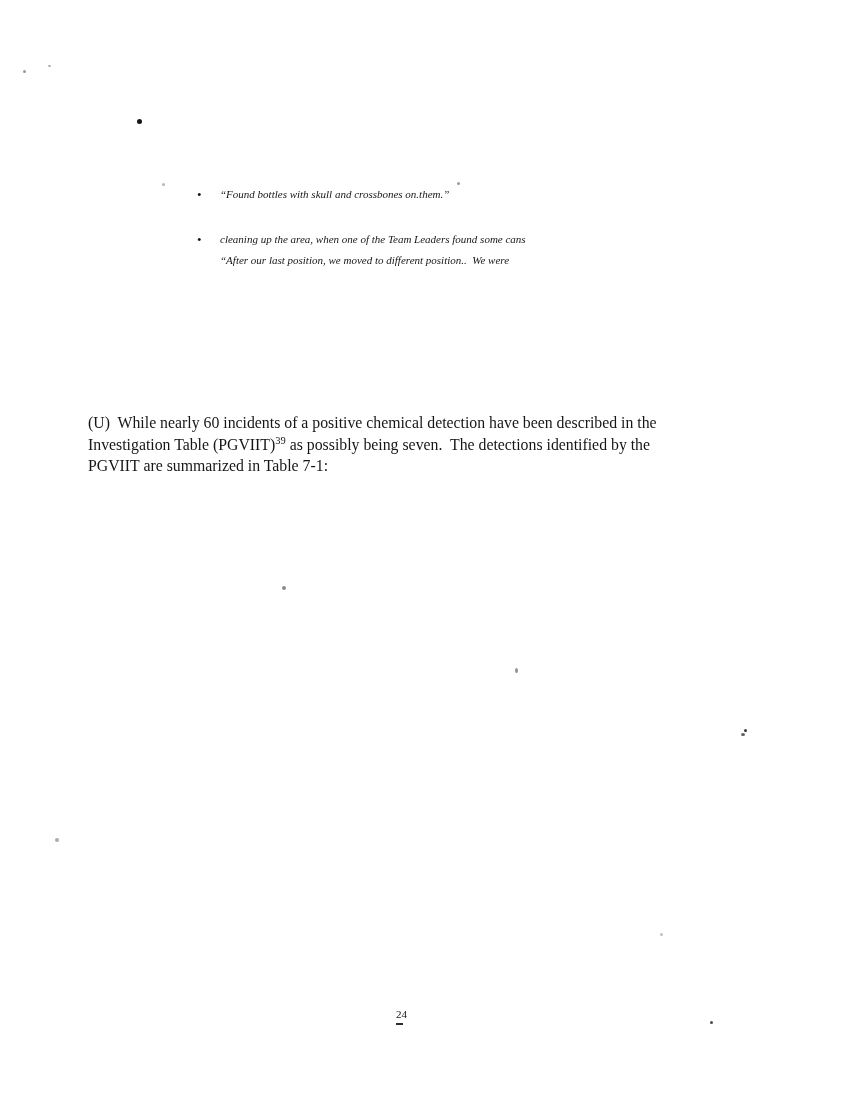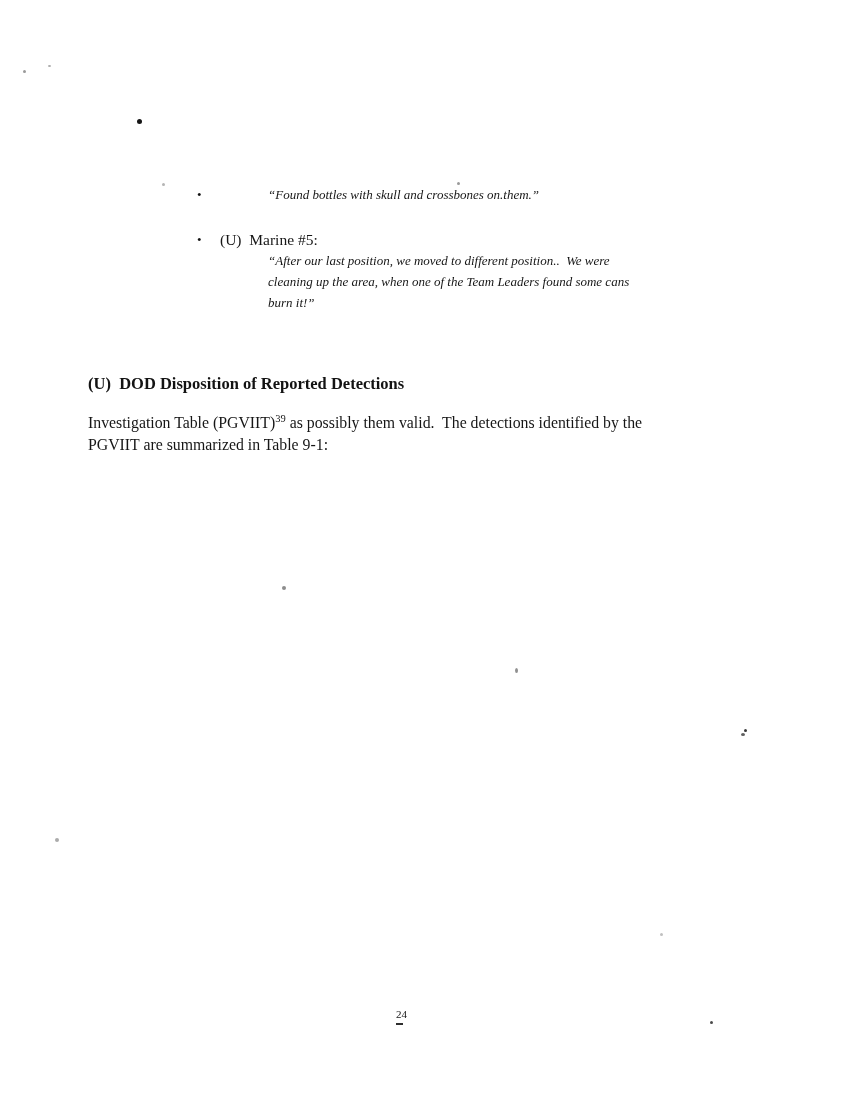--- a/index.html
+++ b/index.html
@@ -38,24 +38,23 @@
     line-height: 21px;
     color: #111111;
   }
   .bullet-label {
     font-size: 15.5px;
     line-height: 21px;
     white-space: pre;
   }
   .quote-line {
     font-style: italic;
-    font-size: 13px;
+    font-size: 11px;
     line-height: 21px;
     white-space: pre;
-    margin-left: 48px;
   }
 
   
   .heading {
     position: absolute;
     left: 88px;
     top: 374px;
     margin: 0;
     font-size: 16.5px;
     font-weight: bold;
@@ -127,31 +126,29 @@
   <ul class="bullets">
     <li class="bullet-item">
       <span class="bullet-marker">•</span>
       <div class="bullet-content">
         <div class="quote-line">“Found bottles with skull and crossbones on.them.”</div>
       </div>
     </li>
     <li class="bullet-item">
       <span class="bullet-marker">•</span>
       <div class="bullet-content">
-        <div class="bullet-label">(U)  Marine #5:</div>
+        <div class="quote-line">cleaning up the area, when one of the Team Leaders found some cans</div>
         <div class="quote-line">“After our last position, we moved to different position..  We were</div>
-        <div class="quote-line">cleaning up the area, when one of the Team Leaders found some cans</div>
-        <div class="quote-line">burn it!”</div>
       </div>
     </li>
   </ul>
 
-  <h1 class="heading">(U)  DOD Disposition of Reported Detections</h1>
 
   <div class="para">
-    <div class="para-line"><span>Investigation Table (PGVIIT)</span><sup class="fnref">39</sup><span> as possibly them valid.  The detections identified by the</span></div>
-    <div class="para-line">PGVIIT are summarized in Table 9-1:</div>
+    <div class="para-line">(U)  While nearly 60 incidents of a positive chemical detection have been described in the</div>
+    <div class="para-line"><span>Investigation Table (PGVIIT)</span><sup class="fnref">39</sup><span> as possibly being seven.  The detections identified by the</span></div>
+    <div class="para-line">PGVIIT are summarized in Table 7-1:</div>
   </div>
 
   <div class="page-number">24</div>
   <div class="pagenum-mark"></div>
 
 </div>
 
 </body></html>

